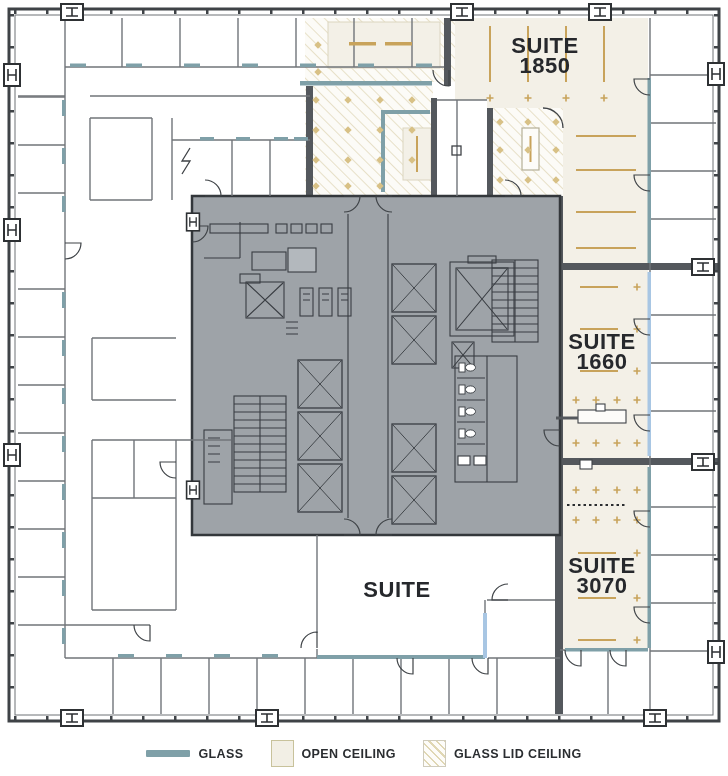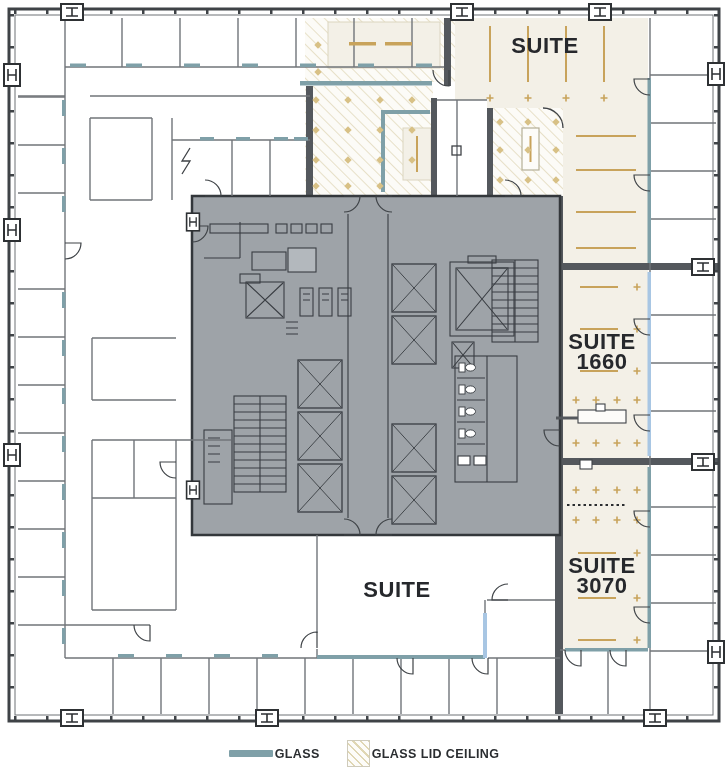--- a/index.html
+++ b/index.html
@@ -8,21 +8,21 @@
   #plan-svg{position:absolute;left:0;top:0;}
   .w1{stroke:#71757A;stroke-width:1.4;fill:none;}
   .w2{stroke:#3F4347;stroke-width:1.3;fill:none;}
   .core-ln{stroke:#393D42;stroke-width:1.1;fill:none;}
   .gold{stroke:#C8A35B;stroke-width:2;fill:none;}
   .tick{stroke:#3F4347;stroke-width:6;stroke-dasharray:2.5 29.5;fill:none;}
   .suite-label{position:absolute;text-align:center;color:#26282C;font-weight:800;
                font-size:22px;line-height:20px;letter-spacing:.5px;}
   .legend{position:absolute;left:0;top:740px;width:728px;display:flex;
           justify-content:center;align-items:center;gap:13px;}
-  .li{display:flex;align-items:center;gap:2px;}
+  .li{display:flex;align-items:center;gap:8px;}
   .li + .li{margin-left:14px;}
   .lt{font-size:12.5px;font-weight:600;letter-spacing:.4px;color:#2A2D30;}
   .sw-glass{display:inline-block;width:44px;height:7px;background:#7FA0A8;border-radius:1px;}
   .sw-open{display:inline-block;width:23px;height:27px;background:#F2EFE5;border:1.5px solid #C8C29B;box-sizing:border-box;}
   .sw-hard{display:inline-block;width:23px;height:27px;border:1.5px solid #CFCBBB;box-sizing:border-box;
            background:repeating-linear-gradient(45deg,#FDFCF9 0 4px,#E0D7B4 4px 5.5px);}
 </style>
 </head>
 <body>
 
@@ -308,37 +308,42 @@
     <use href="#col" transform="translate(703,267)"></use>
     <use href="#col" transform="translate(703,462)"></use>
     <use href="#col" transform="translate(716,652) rotate(90)"></use>
     <use href="#col" transform="translate(193,222) rotate(90) scale(0.8)"></use>
     <use href="#col" transform="translate(193,490) rotate(90) scale(0.8)"></use>
   </g>
 </svg>
 
 <div class="suite-label" style="left:487px;top:36px;width:116px;">
   <div>SUITE</div>
+  <div>1850</div>
 </div>
 <div class="suite-label" style="left:546px;top:332px;width:112px;">
   <div>SUITE</div>
   <div>1660</div>
 </div>
 <div class="suite-label" style="left:546px;top:556px;width:112px;">
   <div>SUITE</div>
   <div>3070</div>
 </div>
 <div class="suite-label" style="left:340px;top:580px;width:114px;">
   <div>SUITE</div>
 </div>
 
 <div class="legend">
   <div class="li">
     <span class="sw-glass"></span>
     <span class="lt">GLASS</span>
   </div>
   <div class="li">
+    <span class="sw-open"></span>
+    <span class="lt">OPEN CEILING</span>
+  </div>
+  <div class="li">
     <span class="sw-hard"></span>
     <span class="lt">GLASS LID CEILING</span>
   </div>
 </div>
 
 </div>
 
 </body></html>

